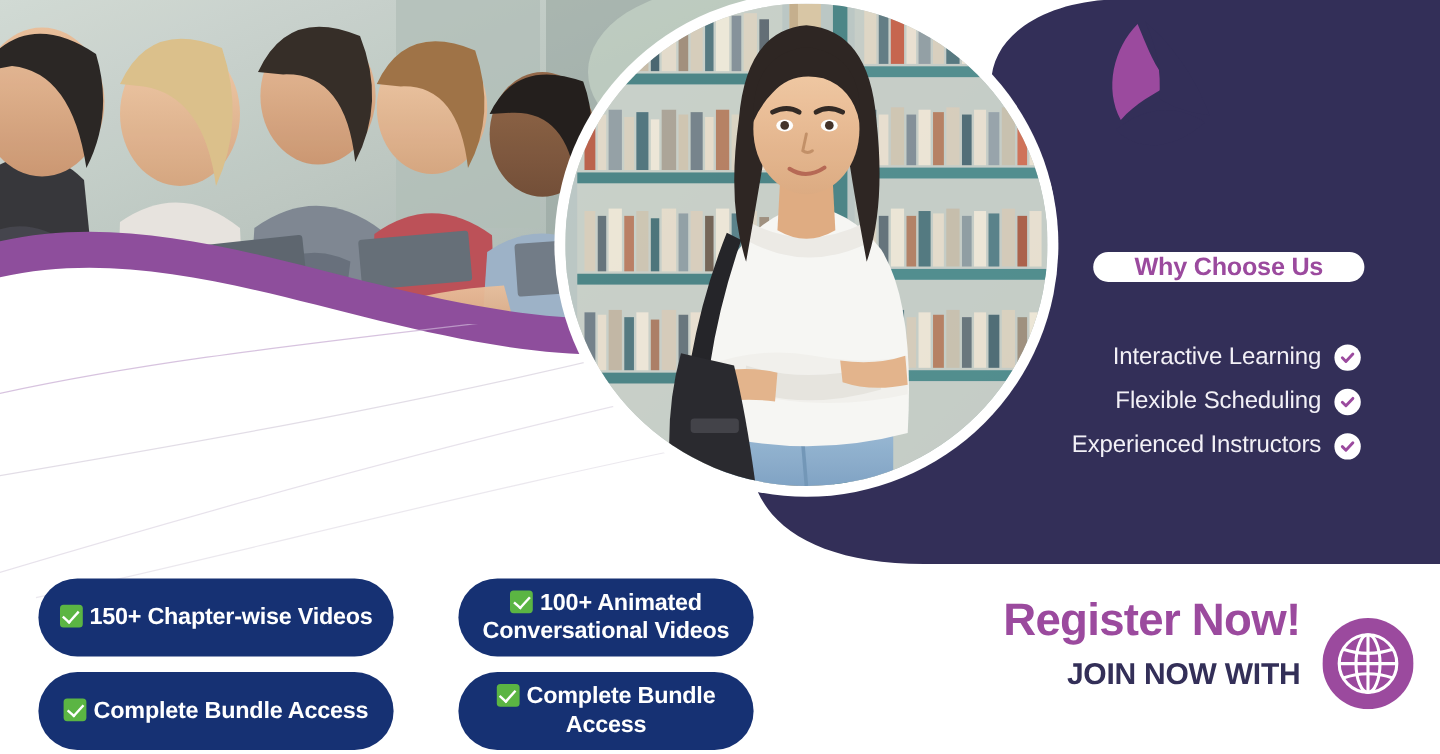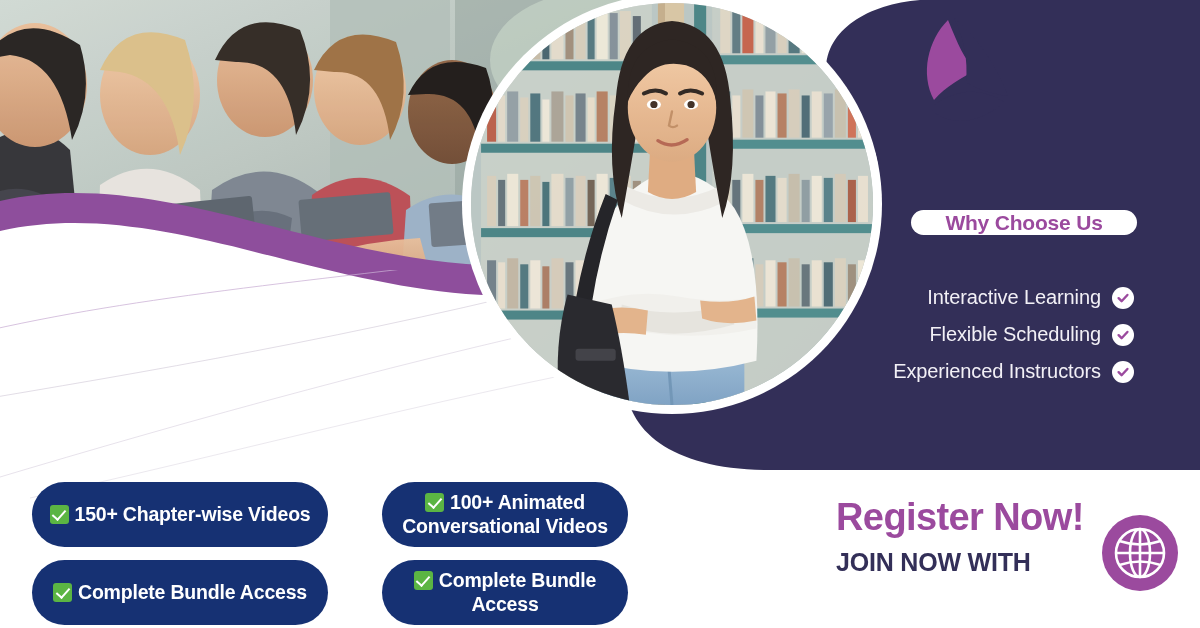--- a/index.html
+++ b/index.html
@@ -155,21 +155,21 @@
     white-space:nowrap;
   }
   .cta .join {
     margin-top:9px;
     color:#332F58;
     font-size:25px;
     font-weight:bold;
     line-height:1.22;
     letter-spacing:-0.2px;
   }
-  .cta .join .l2 { display:block; }
+  .cta .join .l2 { display:block;text-align:right; }
 
   .globe {
     position:absolute; left:1102px; top:515px;
     width:76px; height:76px;
     z-index:7;
   }
   .globe svg { display:block; width:76px; height:76px; }
 </style>
 </head>
 <body>

